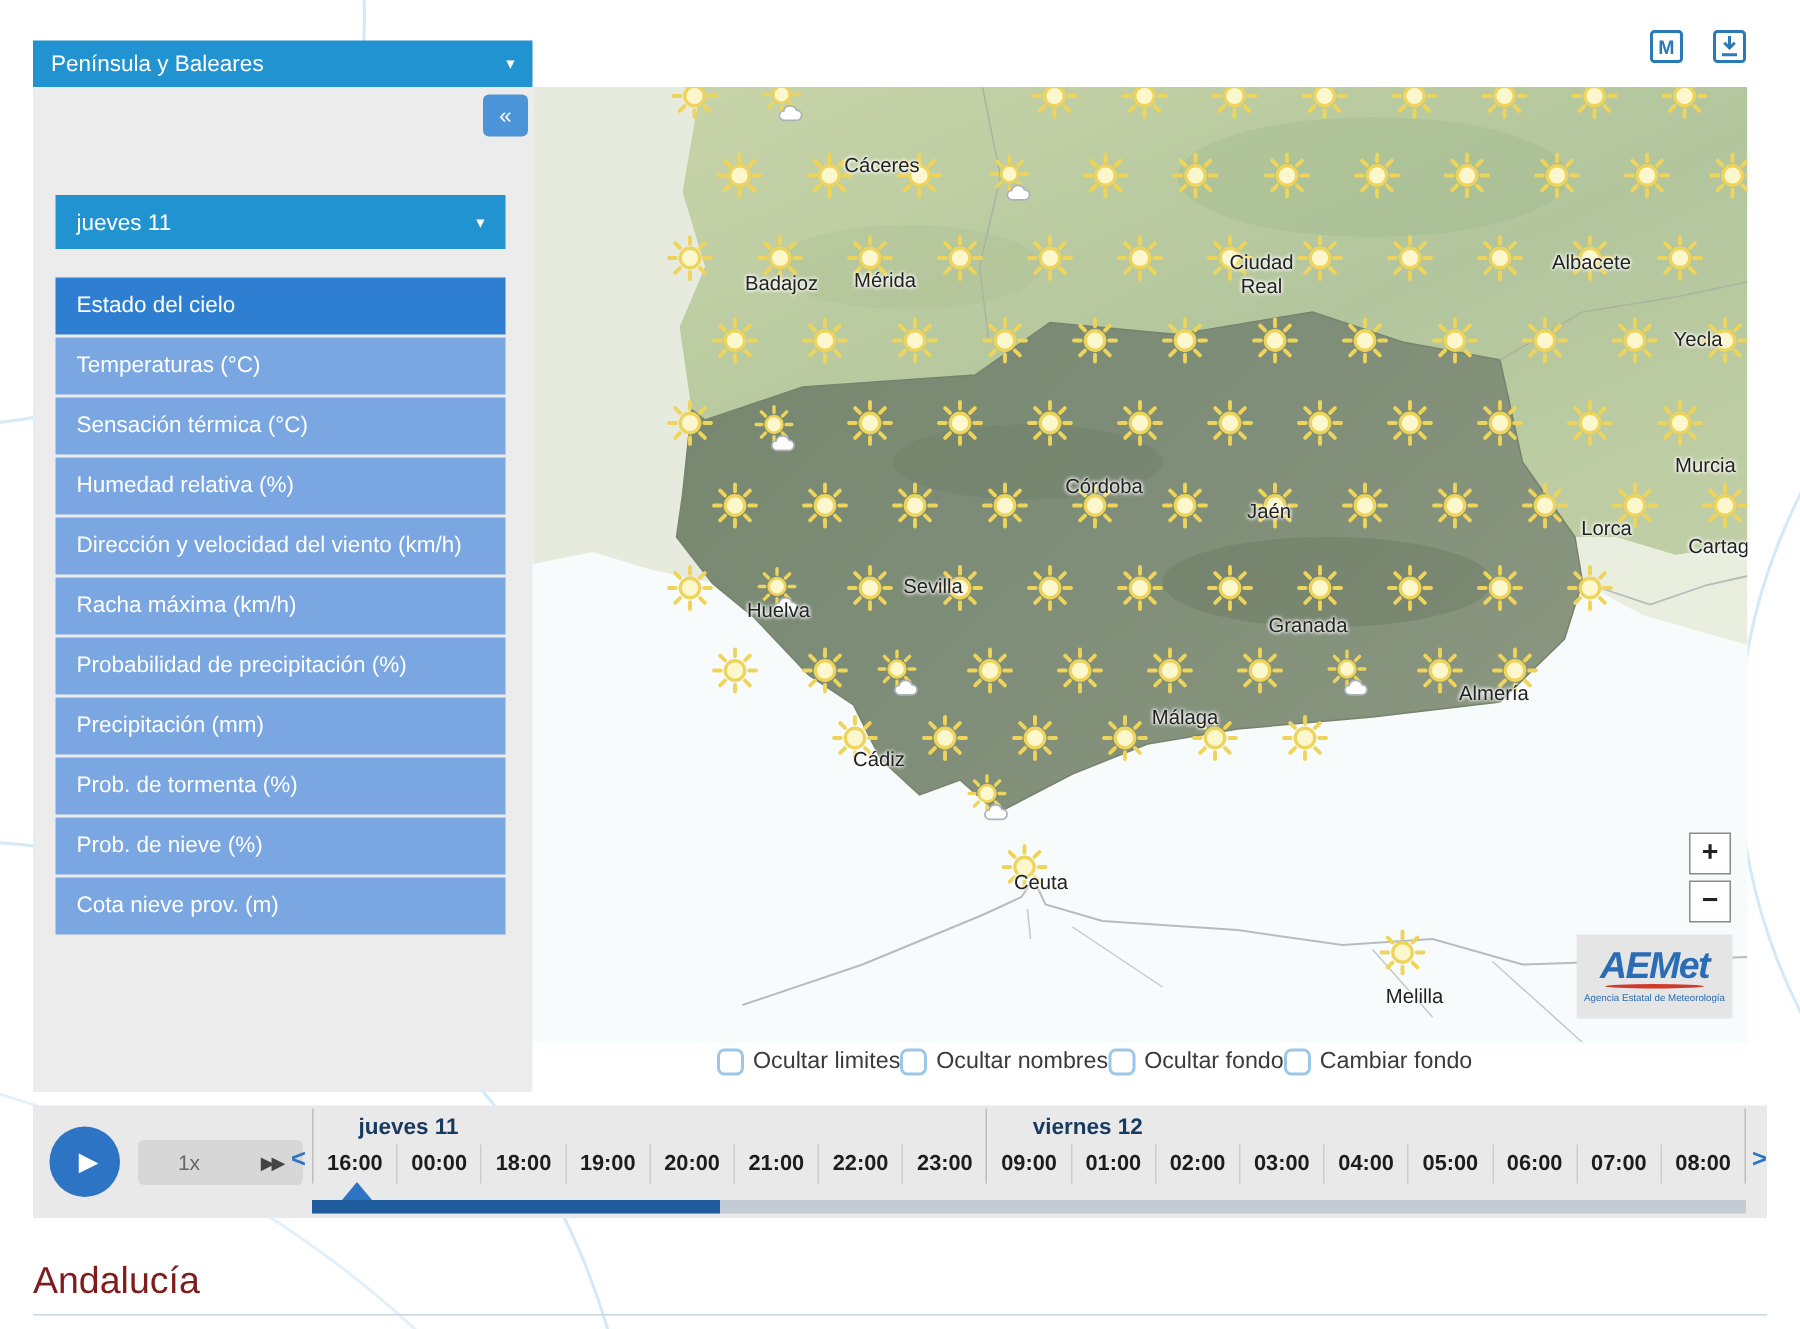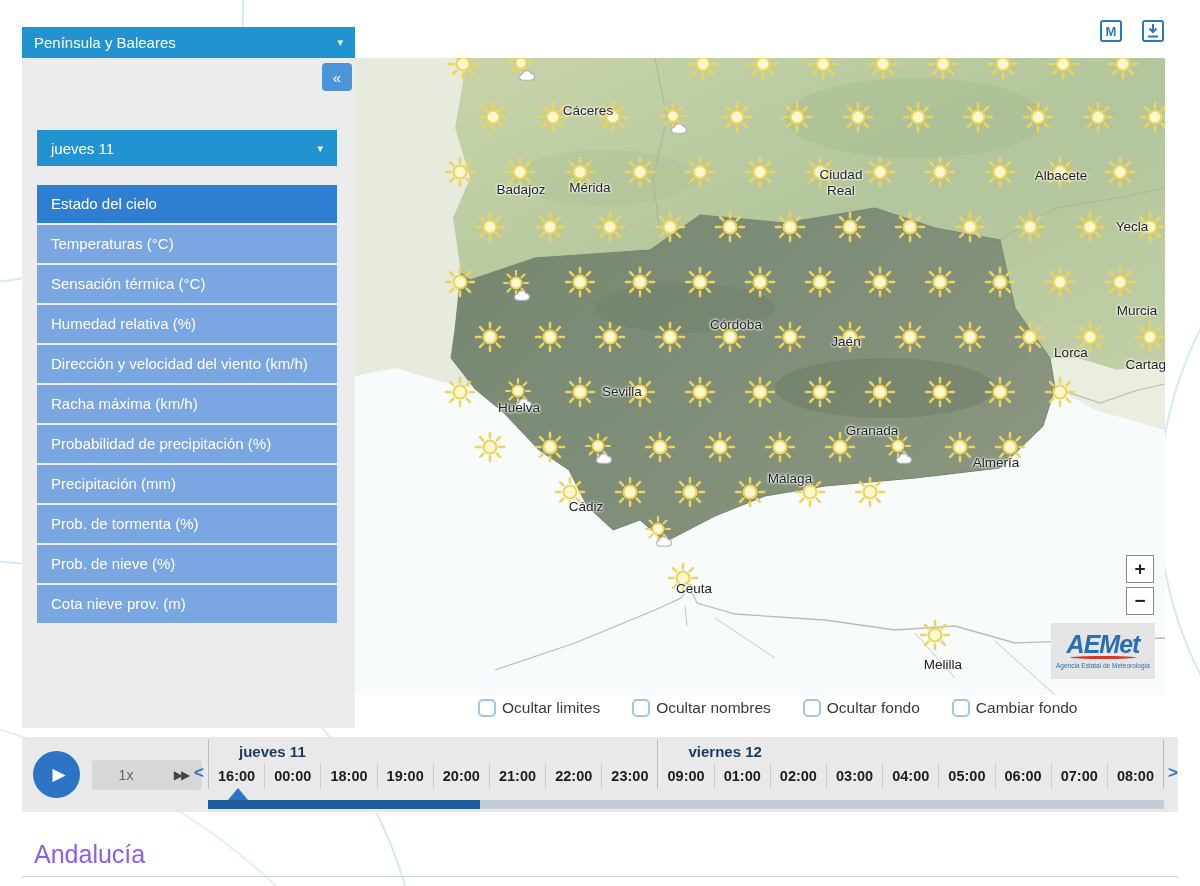--- a/index.html
+++ b/index.html
@@ -46,21 +46,21 @@
   .logo-swoosh{width:66px;height:3px;background:#d03a2a;border-radius:50%;}
   .logo-sub{font-size:6.5px;color:#2a6db5;margin-top:3px;}
 
   
   .tool-btn{position:absolute;width:22px;height:22px;border:2px solid #2a7ab8;border-radius:3px;box-sizing:border-box;
     color:#2a7ab8;font-weight:bold;font-size:13px;display:flex;align-items:center;justify-content:center;cursor:pointer;z-index:6;background:#fff;}
   #tool-m{left:1100px;top:20px;}
   #tool-dl{left:1142px;top:20px;}
 
   
-  .options{position:absolute;left:478px;top:699px;display:flex;gap:32px;align-items:center;z-index:5;}
+  .options{position:absolute;left:478px;top:699px;display:flex;gap:0;align-items:center;z-index:5;}
   .option{display:flex;align-items:center;gap:6px;font-size:15.5px;color:#3a3a3a;cursor:pointer;}
   .cb{width:18px;height:18px;border:2px solid #9cc7e8;border-radius:5px;background:#fff;box-sizing:border-box;}
 
   
   .timeline{position:absolute;left:22px;top:737px;width:1156px;height:75px;background:#e9e9e9;z-index:5;}
   .play{position:absolute;left:11px;top:14px;width:47px;height:47px;border-radius:50%;background:#2d74c4;color:#fff;
     display:flex;align-items:center;justify-content:center;font-size:17px;cursor:pointer;padding-left:5px;box-sizing:border-box;}
   .speed{position:absolute;left:70px;top:23px;width:110px;height:30px;background:#d7d7d7;border-radius:4px;display:flex;align-items:center;}
   .speed-label{flex:1;text-align:center;color:#666;font-size:14px;}
   .ff{width:42px;text-align:center;color:#444;font-size:12px;letter-spacing:-2px;cursor:pointer;}
@@ -74,21 +74,21 @@
   .time-row{flex:1;display:flex;}
   .time-cell{flex:1;display:flex;align-items:center;justify-content:center;font-weight:bold;font-size:14.5px;color:#1c1c1c;
     border-left:1px solid #cdcdcd;cursor:pointer;}
   .time-cell:first-child{border-left:none;}
   .progress{position:absolute;left:186px;bottom:3px;width:956px;height:9px;background:#c3ccd5;cursor:pointer;}
   .progress-fill{height:100%;background:#1e5c9e;}
   .marker-tri{position:absolute;left:206px;bottom:12px;width:0;height:0;border-left:10px solid transparent;
     border-right:10px solid transparent;border-bottom:12px solid #2d74c4;cursor:pointer;}
 
   
-  .footer-title{position:absolute;left:34px;top:840px;font-size:25px;color:#8b5cf6;z-index:4;}
+  .footer-title{position:absolute;left:22px;top:840px;font-size:25px;color:#7f1d1d;z-index:4;}
   .footer-rule{position:absolute;left:22px;top:876px;width:1156px;border-top:1px solid #c6d4e0;z-index:4;}
 </style>
 </head>
 <body>
 
 <div class="decor" id="decor1"></div>
 <div class="decor" id="decor2"></div>
 <div class="decor" id="decor3"></div>
 <div class="decor" id="decor4"></div>
 
@@ -592,21 +592,21 @@
       <div class="city wrap" style="left: 486px; top: 125px;">Ciudad Real</div>
       <div class="city" style="left: 706px; top: 117px; text-align: center;">Albacete</div>
       <div class="city" style="left: 777px; top: 168px;">Yecla</div>
       <div class="city" style="left: 381px; top: 266px;">Córdoba</div>
       <div class="city" style="left: 491px; top: 283px;">Jaén</div>
       <div class="city" style="left: 782px; top: 252px;">Murcia</div>
       <div class="city" style="left: 716px; top: 294px;">Lorca</div>
       <div class="city" style="left: 802px; top: 306px;">Cartagena</div>
       <div class="city" style="left: 267px; top: 333px;">Sevilla</div>
       <div class="city" style="left: 164px; top: 349px;">Huelva</div>
-      <div class="city" style="left: 517px; top: 372px;">Granada</div>
+      <div class="city" style="left: 517px; top: 359px;">Granada</div>
       <div class="city" style="left: 641px; top: 404px;">Almería</div>
       <div class="city" style="left: 435px; top: 420px;">Málaga</div>
       <div class="city" style="left: 231px; top: 448px;">Cádiz</div>
       <div class="city" style="left: 339px; top: 530px;">Ceuta</div>
       <div class="city" style="left: 588px; top: 606px;">Melilla</div>
     </div>
 
   <div class="zoom">
     <div class="zoom-btn">+</div>
     <div class="zoom-btn">−</div>

